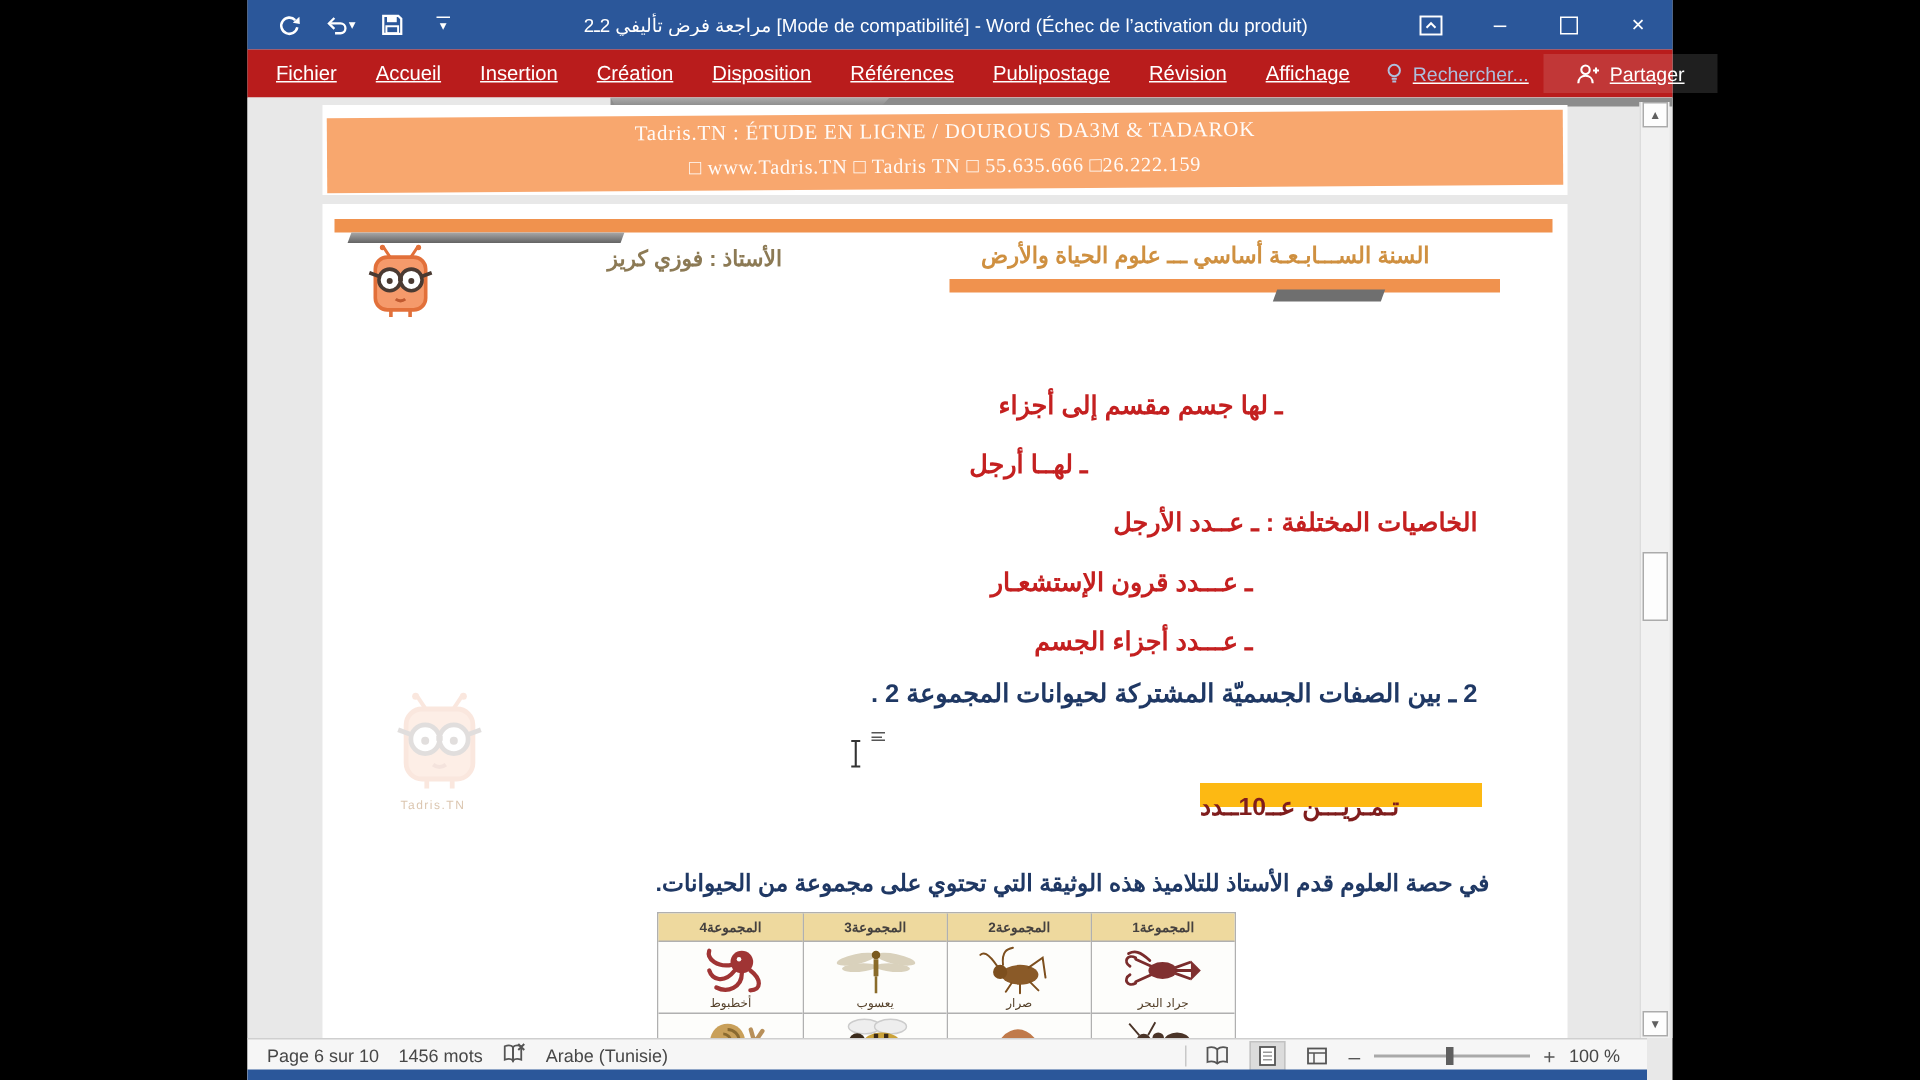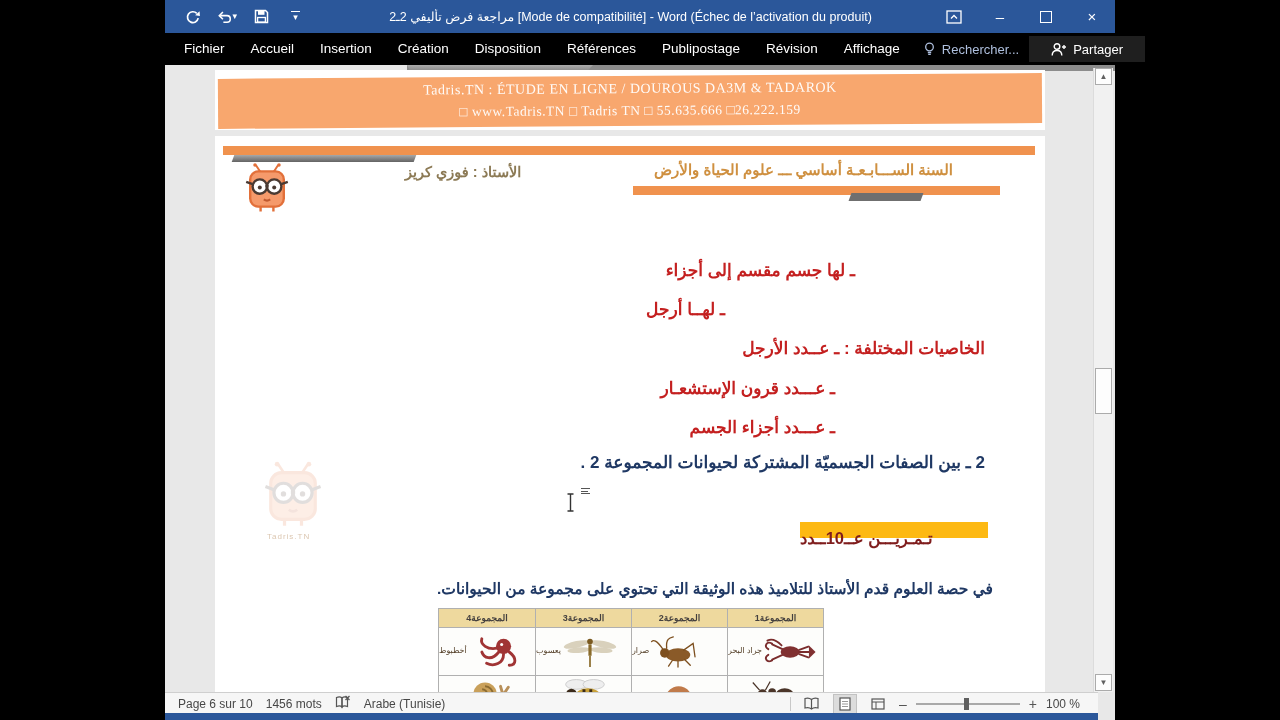--- a/index.html
+++ b/index.html
@@ -12,21 +12,21 @@
   .qat-btn{display:flex;align-items:center;justify-content:center;width:20px;height:22px;cursor:default;}
   .caret{font-size:9px;color:#fff;line-height:9px;}
   .cust{display:flex;flex-direction:column;align-items:center;margin-left:6px;}
   .cust .bar{width:9px;border-top:1.5px solid #fff;margin-bottom:1px;}
   .win-title{flex:1;text-align:center;font-size:12.5px;white-space:nowrap;overflow:hidden;padding-left:30px;}
   .win-controls{display:flex;height:33px;}
   .wc{width:46px;height:33px;display:flex;align-items:center;justify-content:center;color:#fff;font-size:15px;}
   .restore-box{width:10px;height:10px;border:1.2px solid #fff;}
 
   
-  .tabrow{position:absolute;left:0;top:33px;right:0;height:32px;background:#000000;display:flex;align-items:center;color:#fff;font-size:13.5px;}
+  .tabrow{position:absolute;left:0;top:33px;right:0;height:32px;background:#b91c1c;display:flex;align-items:center;color:#fff;font-size:13.5px;text-decoration:underline;}
   .tab{padding:0 13px;line-height:32px;white-space:nowrap;}
   .tab.first{margin-left:6px;}
   .tabsep{width:1px;height:15px;background:rgba(255,255,255,.35);}
   .spacer{flex:1;}
   .tellme{display:flex;align-items:center;gap:6px;color:#aebfdd;padding:0 10px;font-size:13px;}
   .share{display:flex;align-items:center;gap:6px;background:rgba(255,255,255,.12);padding:0 22px;height:26px;margin-right:14px;font-size:13px;}
 
   
   .docarea{position:absolute;left:0;top:65px;right:0;height:627px;background:#e8e8e8;overflow:hidden;}
   .deco-band{position:absolute;left:242px;top:0;width:726px;height:6px;background:#8c8c8c;}
@@ -66,21 +66,21 @@
 
   .wm-logo{position:absolute;left:40px;top:325px;width:76px;height:70px;opacity:.16;}
   .wm-small{position:absolute;left:52px;top:396px;font-size:8px;color:#b08050;opacity:.45;letter-spacing:1px;}
 
   
   .atable{position:absolute;left:223px;top:472px;width:384px;direction:rtl;border:1px solid #b0b0b0;}
   .trow{display:grid;grid-template-columns:repeat(4,1fr);}
   .th{height:18px;background:#eed99e;border-left:1px solid #b0b0b0;border-bottom:1px solid #b0b0b0;
     font-size:9px;font-weight:bold;color:#45413f;text-align:center;line-height:18px;}
   .td{height:47px;border-left:1px solid #b0b0b0;border-bottom:1px solid #b0b0b0;background:#fdfdfb;
-    display:flex;flex-direction:row;align-items:center;justify-content:flex-end;overflow:hidden;}
+    display:flex;flex-direction:column;align-items:center;justify-content:flex-end;overflow:hidden;}
   .td .lbl{font-size:8px;color:#55412a;line-height:10px;padding-bottom:1px;}
   .td2{height:45px;border-left:1px solid #b0b0b0;background:#fdfdfb;display:flex;justify-content:center;overflow:hidden;}
   .trow > :last-child{border-left:none;}
 
   
   .vscroll{position:absolute;top:3px;right:2px;width:19px;bottom:0;background:#f1f1f1;border-left:1px solid #dcdcdc;}
   .sc-arrow{position:absolute;left:1px;width:17px;height:17px;background:#fdfdfd;border:1px solid #ababab;
     color:#606060;font-size:8px;text-align:center;line-height:16px;box-sizing:border-box;}
   .sc-up{top:0;} .sc-dn{bottom:1px;}
   .sc-thumb{position:absolute;left:1px;top:300px;width:15px;height:44px;background:#fdfdfd;border:1px solid #ababab;}

